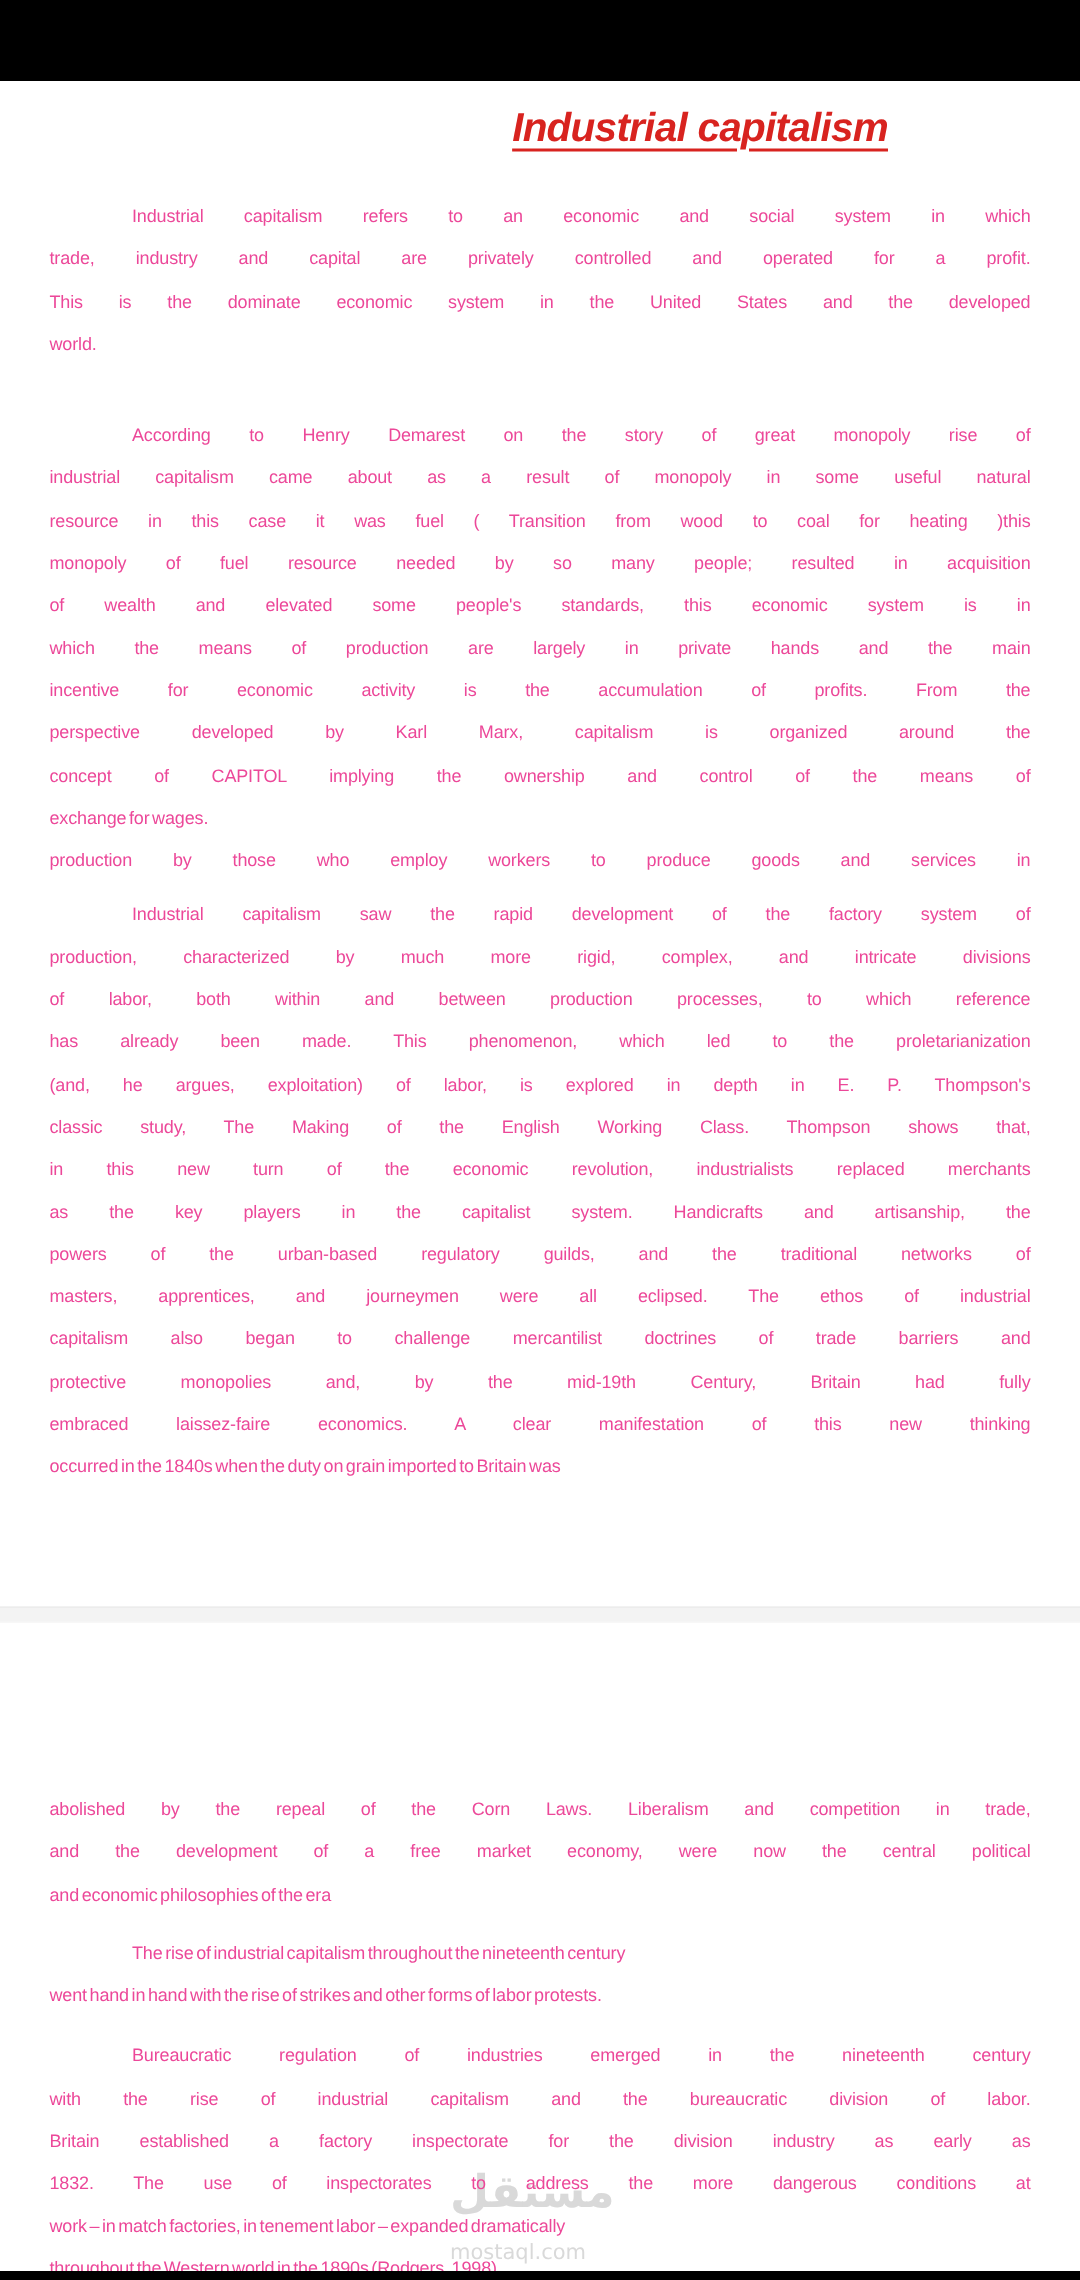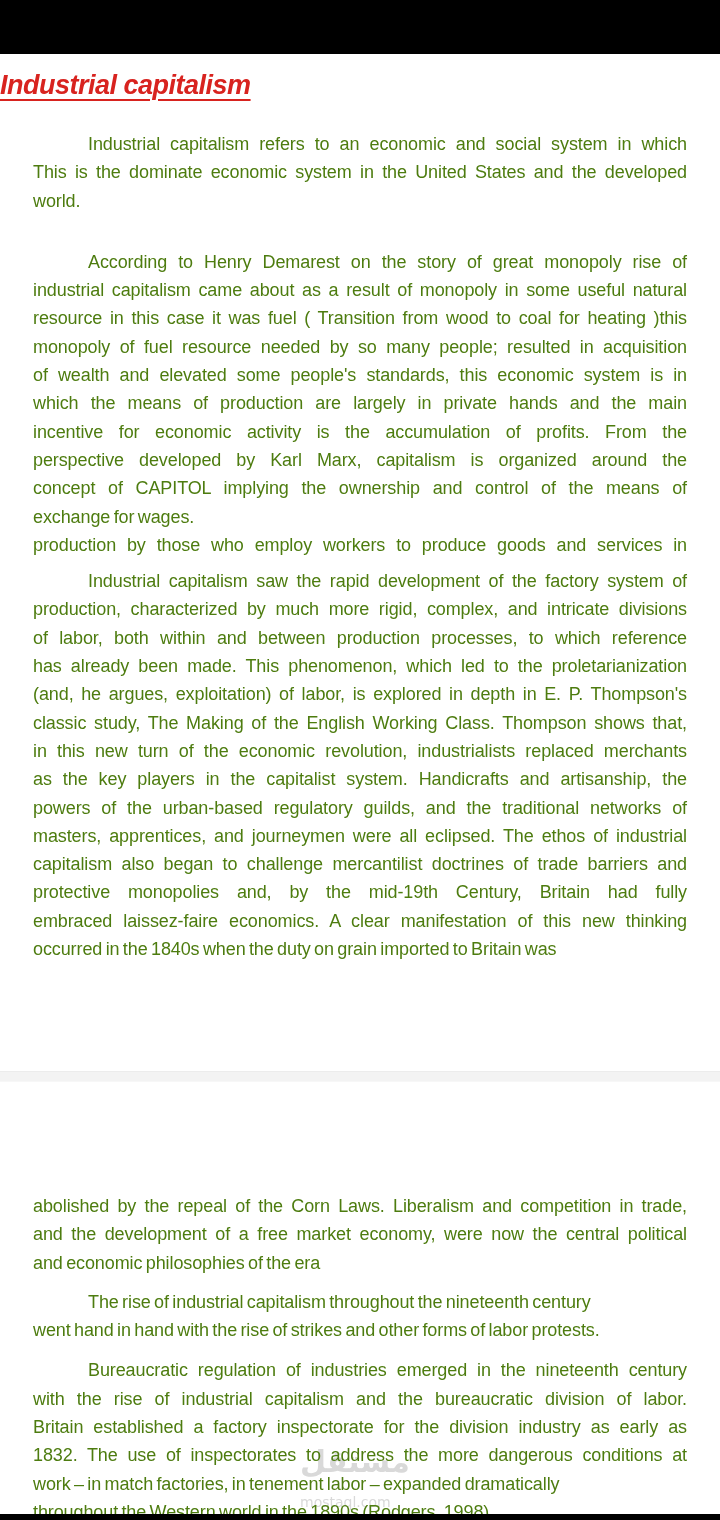--- a/index.html
+++ b/index.html
@@ -11,32 +11,32 @@
     font-family: "Liberation Sans", sans-serif;
   }
   .bar {
     position: absolute; left: 0; width: 720px;
     background: #000000;
   }
   .top-bar { top: 0; height: 54px; }
   .bottom-bar { bottom: 0; height: 6px; z-index: 6; }
   .doc-title {
     position: absolute; top: 70px; left: 0; width: 592px;
-    text-align: left;
+    text-align: right;
     font-style: italic; font-weight: bold;
     font-size: 27px; letter-spacing: -0.5px;
     color: #d8231f;
     text-decoration: underline;
     text-decoration-thickness: 2px;
     text-underline-offset: 5px;
   }
   .text-block {
     position: absolute; left: 33px; width: 654px;
-    font-size: 18px; line-height: 28.3px;
-    color: #4d7c0f;
+    font-size: 12px; line-height: 28.3px;
+    color: #ec4899;
     letter-spacing: -0.1px;
     word-spacing: -1.5px;
     z-index: 2;
   }
   #page1-text { top: 130px; }
   #page2-text { top: 1192px; }
   .para { margin: 0; }
   #page1-text .para + .para { margin-top: 12px; }
   #page1-text .para:nth-child(2) { margin-top: 33px; }
   #page1-text .para:nth-child(3) { margin-top: 8px; }
@@ -72,20 +72,21 @@
 </head>
 <body>
 
 <div class="bar top-bar"></div>
 
 <div class="doc-title">Industrial capitalism</div>
 
 <div class="text-block" id="page1-text">
     <div class="para">
       <div class="line indent">Industrial capitalism refers to an economic and social system in which</div>
+      <div class="line">trade, industry and capital are privately controlled and operated for a profit.</div>
       <div class="line">This is the dominate economic system in the United States and the developed</div>
       <div class="line last">world.</div>
     </div>
     <div class="para">
       <div class="line indent">According to Henry Demarest on the story of great monopoly rise of</div>
       <div class="line">industrial capitalism came about as a result of monopoly in some useful natural</div>
       <div class="line">resource in this case it was fuel ( Transition from wood to coal for heating )this</div>
       <div class="line">monopoly of fuel resource needed by so many people; resulted in acquisition</div>
       <div class="line">of wealth and elevated some people's standards, this economic system is in</div>
       <div class="line">which the means of production are largely in private hands and the main</div>

